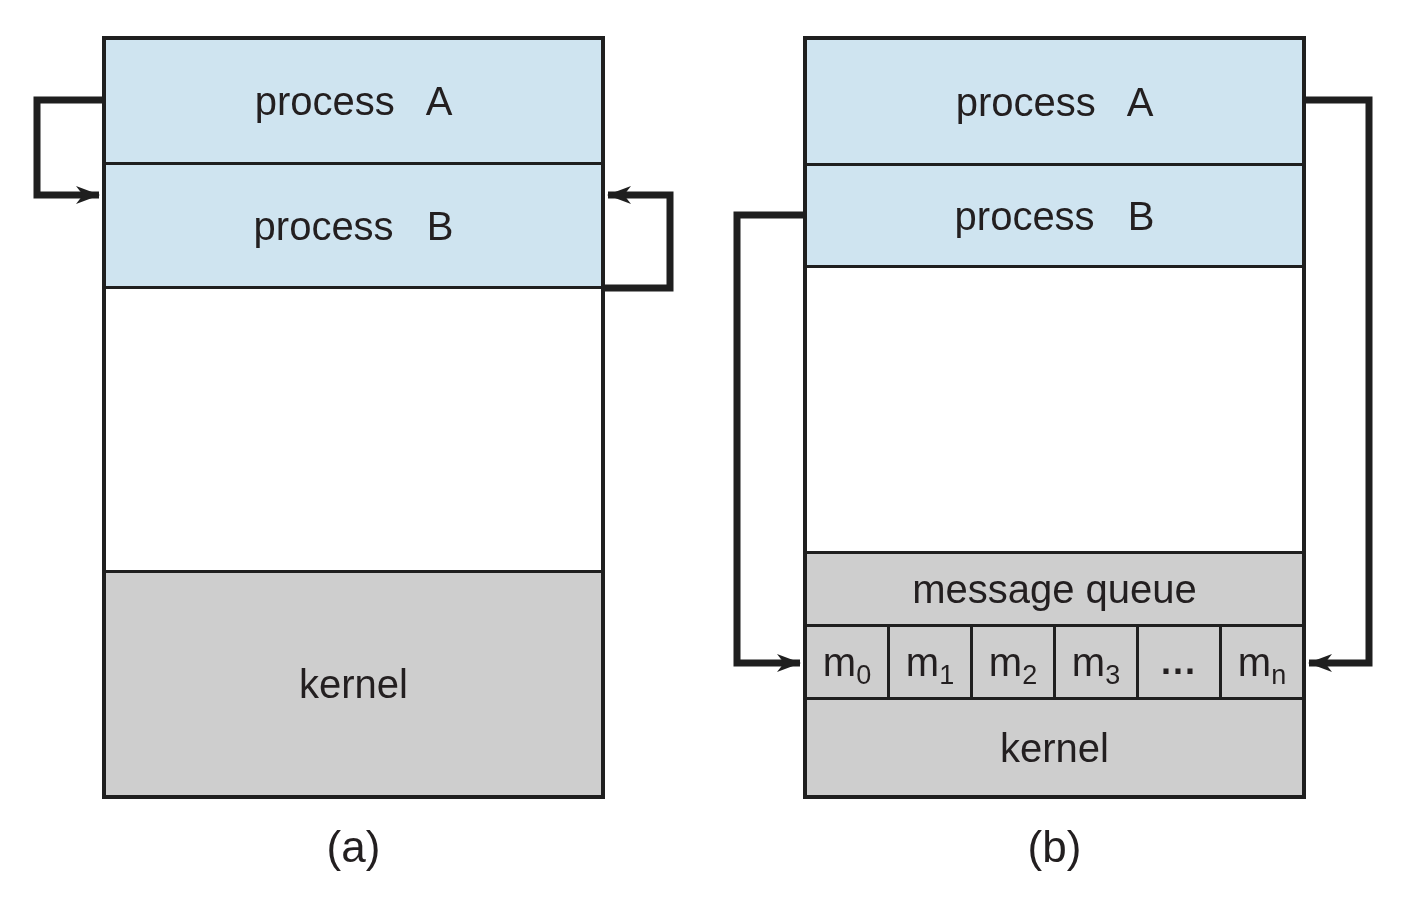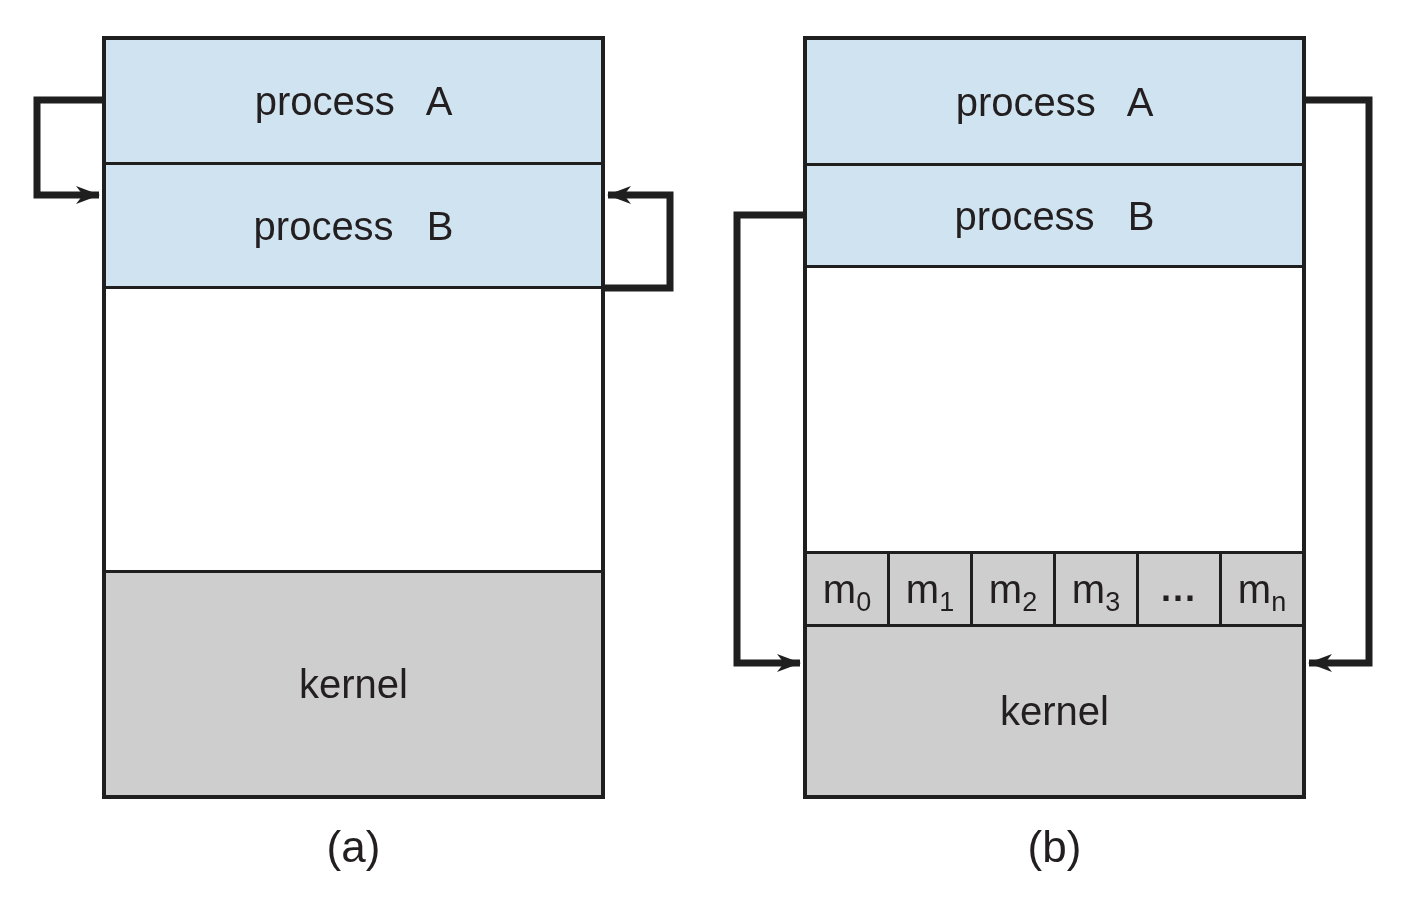--- a/index.html
+++ b/index.html
@@ -131,20 +131,23 @@
   </div>
 
   <div class="box box-b">
     <div class="sec fill-blue b-process-a">
       <span class="sec-label wide-space">process A</span>
     </div>
     <div class="sec fill-blue b-process-b">
       <span class="sec-label wide-space">process B</span>
     </div>
     <div class="sec fill-white b-empty"></div>
+    <div class="sec fill-gray b-mq">
+      <span class="sec-label">message queue</span>
+    </div>
     <div class="sec b-cells">
       <div class="cells-row">
         <div class="cell">
           <span>m</span>
             <span class="sub">0</span>
         </div>
         <div class="cell">
           <span>m</span>
             <span class="sub">1</span>
         </div>

